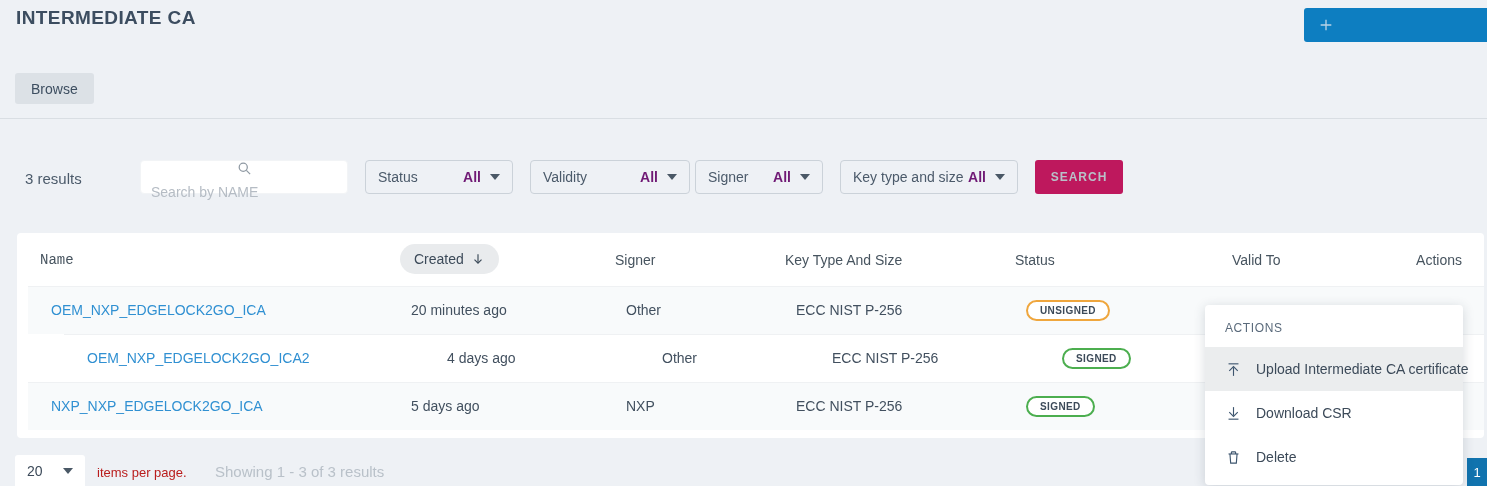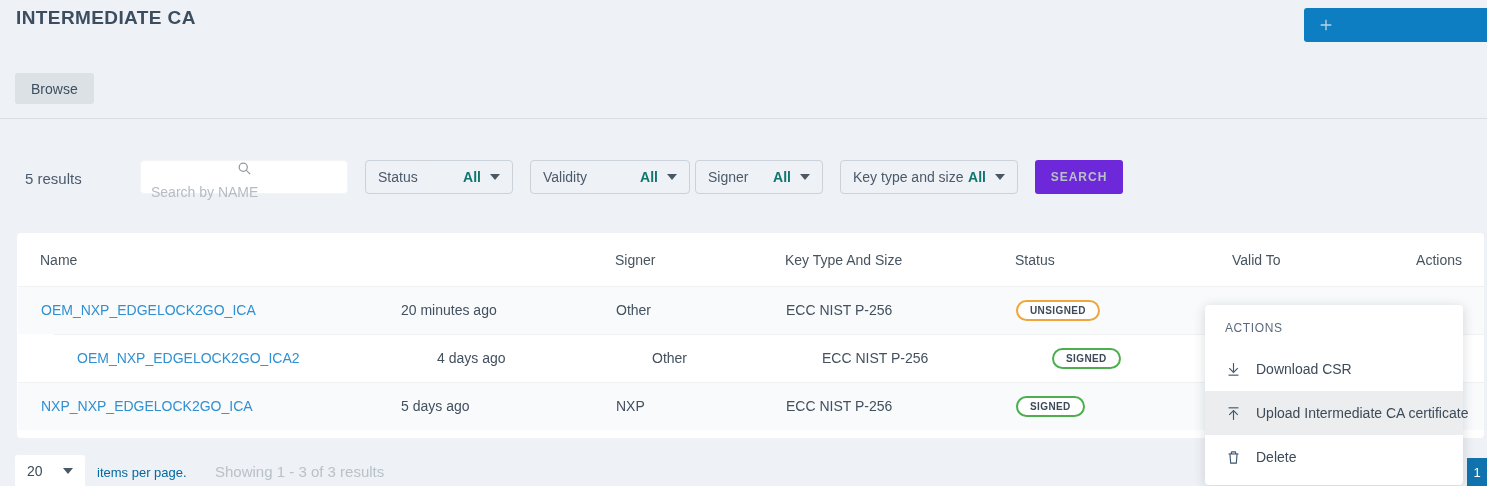--- a/index.html
+++ b/index.html
@@ -56,55 +56,55 @@
     font-family: inherit; font-size: 14px; color: #42505f; width: 100%;
   }
   .search-box input::placeholder { color: #b5bcc4; }
   .filter-dd {
     position: absolute; top: 160px; height: 34px;
     border: 1px solid #cbd2d9; border-radius: 4px;
     display: flex; align-items: center; padding: 0 12px;
     font-size: 14px; cursor: pointer;
   }
   .filter-dd .dd-label { color: #4b5a6a; flex: 1; }
-  .filter-dd .dd-value { color: #0f766e; font-weight: bold; margin-right: 9px; }
+  .filter-dd .dd-value { color: #701a75; font-weight: bold; margin-right: 9px; }
   .caret { width: 0; height: 0; border-left: 5px solid transparent; border-right: 5px solid transparent; border-top: 6px solid #4a5866; }
   .dd-status   { left: 365px; width: 148px; }
   .dd-validity { left: 530px; width: 160px; }
   .dd-signer   { left: 695px; width: 128px; }
   .dd-keytype  { left: 840px; width: 178px; }
   .search-btn {
     position: absolute; left: 1035px; top: 160px;
     width: 88px; height: 34px;
-    background: #6d28d9; color: #b9c0c8;
+    background: #be185d; color: #b9c0c8;
     border: none; border-radius: 3px;
     font-family: inherit; font-size: 12px; font-weight: bold; letter-spacing: 1px;
   }
   
   .table-card {
     position: absolute; left: 17px; right: 3px; top: 233px;
     height: 205px; background: #fff; border-radius: 4px;
   }
   .thead { position: absolute; left: 0; right: 0; top: 0; height: 53px; }
   .th { position: absolute; top: 19px; font-size: 14px; color: #47545f; white-space: nowrap; }
-  .th-name    { left: 23px; }
+  .th-name    { left: 23px; font-family: Liberation Mono, monospace; }
   .th-signer  { left: 598px; }
   .th-keytype { left: 768px; }
   .th-status  { left: 998px; }
   .th-validto { left: 1215px; }
   .th-actions { right: 22px; }
   .sort-pill {
     position: absolute; left: 383px; top: 11px;
     background: #e9ebed; border-radius: 15px; height: 30px;
     display: flex; align-items: center; gap: 7px; padding: 0 14px;
     font-size: 14px; color: #3c4a59; cursor: pointer;
   }
   .sort-pill svg { width: 14px; height: 14px; stroke: #3c4a59; stroke-width: 2; fill: none; }
   .trow {
-    position: absolute; left: 1px; right: 0; height: 48px;
+    position: absolute; left: 11px; right: 0; height: 48px;
     border-top: 1px solid #eff1f3;
   }
   .trow.striped { background: #f8fafb; }
   .row-0 { top: 53px; } .row-1 { top: 101px; margin-left: 36px; } .row-2 { top: 149px; }
   .td { position: absolute; top: 15px; font-size: 14px; white-space: nowrap; }
   .td-name { left: 23px; color: #3090d2; cursor: pointer; }
   .td-created { left: 383px; color: #42505f; }
   .td-signer  { left: 598px; color: #42505f; }
   .td-keytype { left: 768px; color: #42505f; }
   .badge {
@@ -136,21 +136,21 @@
   
   .per-page-select {
     position: absolute; left: 15px; top: 455px;
     width: 70px; height: 31px; background: #fff; border-radius: 3px 3px 0 0;
     display: flex; align-items: center; padding: 16px 12px;
     font-size: 14px; color: #3c4a59; cursor: pointer;
   }
   .per-page-select .pp-value { flex: 1; }
   .per-page-label {
     position: absolute; left: 97px; top: 465px;
-    font-size: 13px; color: #0369a1;
+    font-size: 13px; color: #b91c1c;
   }
   .showing-text {
     position: absolute; left: 215px; top: 463px;
     font-size: 15px; color: #b9c1c9;
   }
   .page-box {
     position: absolute; right: 0; bottom: 0;
     width: 20px; height: 28px;
     background: #1173ae; color: #fff;
     display: flex; align-items: center; justify-content: center;
@@ -162,21 +162,21 @@
 
 <div class="page-title">INTERMEDIATE CA</div>
 <button class="new-btn">
   <svg viewBox="0 0 24 24">
       <path d="M12 4v16M4 12h16"></path>
     </svg>
 </button>
 <button class="browse-btn">Browse</button>
 <div class="top-divider"></div>
 
-<div class="results-count">5 results</div>
+<div class="results-count">3 results</div>
 <div class="search-box">
   <svg viewBox="0 0 24 24">
       <circle cx="10" cy="10" r="6.5"></circle>
       <line x1="15" y1="15" x2="21" y2="21"></line>
     </svg>
   <input placeholder="Search by NAME" style="">
 </div>
 
 <div class="filter-dd dd-status">
   <span class="dd-label">Status</span>
@@ -196,20 +196,27 @@
 <div class="filter-dd dd-keytype">
   <span class="dd-label">Key type and size</span>
   <span class="dd-value">All</span>
   <span class="caret"></span>
 </div>
 <button class="search-btn">SEARCH</button>
 
 <div class="table-card">
   <div class="thead">
     <span class="th th-name">Name</span>
+    <span class="sort-pill">
+      <span>Created</span>
+      <svg viewBox="0 0 24 24">
+          <line x1="12" y1="4" x2="12" y2="19"></line>
+          <polyline points="6,13 12,19 18,13"></polyline>
+        </svg>
+    </span>
     <span class="th th-signer">Signer</span>
     <span class="th th-keytype">Key Type And Size</span>
     <span class="th th-status">Status</span>
     <span class="th th-validto">Valid To</span>
     <span class="th th-actions">Actions</span>
   </div>
 
   <div class="trow row-0 striped">
     <span class="td td-name">OEM_NXP_EDGELOCK2GO_ICA</span>
     <span class="td td-created">20 minutes ago</span>
@@ -228,36 +235,36 @@
     <span class="td td-name">NXP_NXP_EDGELOCK2GO_ICA</span>
     <span class="td td-created">5 days ago</span>
     <span class="td td-signer">NXP</span>
     <span class="td td-keytype">ECC NIST P-256</span>
     <span class="badge success">SIGNED</span>
   </div>
 </div>
 
 <div class="actions-menu">
   <div class="actions-menu-title">ACTIONS</div>
+  <div class="menu-item active">
+    <svg viewBox="0 0 24 24">
+        <line x1="5" y1="4" x2="19" y2="4"></line>
+        <line x1="12" y1="21" x2="12" y2="9"></line>
+        <polyline points="6,14 12,8 18,14"></polyline>
+      </svg>
+    <span>Upload Intermediate CA certificate</span>
+  </div>
   <div class="menu-item">
     <svg viewBox="0 0 24 24">
         <line x1="12" y1="3" x2="12" y2="15"></line>
         <polyline points="6,10 12,16 18,10"></polyline>
         <line x1="5" y1="20" x2="19" y2="20"></line>
       </svg>
     <span>Download CSR</span>
   </div>
-  <div class="menu-item active">
-    <svg viewBox="0 0 24 24">
-        <line x1="5" y1="4" x2="19" y2="4"></line>
-        <line x1="12" y1="21" x2="12" y2="9"></line>
-        <polyline points="6,14 12,8 18,14"></polyline>
-      </svg>
-    <span>Upload Intermediate CA certificate</span>
-  </div>
   <div class="menu-item">
     <svg viewBox="0 0 24 24">
         <path d="M5 7h14"></path>
         <path d="M9 7V5a1 1 0 0 1 1-1h4a1 1 0 0 1 1 1v2"></path>
         <path d="M7 7l1 13h8l1-13"></path>
       </svg>
     <span>Delete</span>
   </div>
 </div>
 

